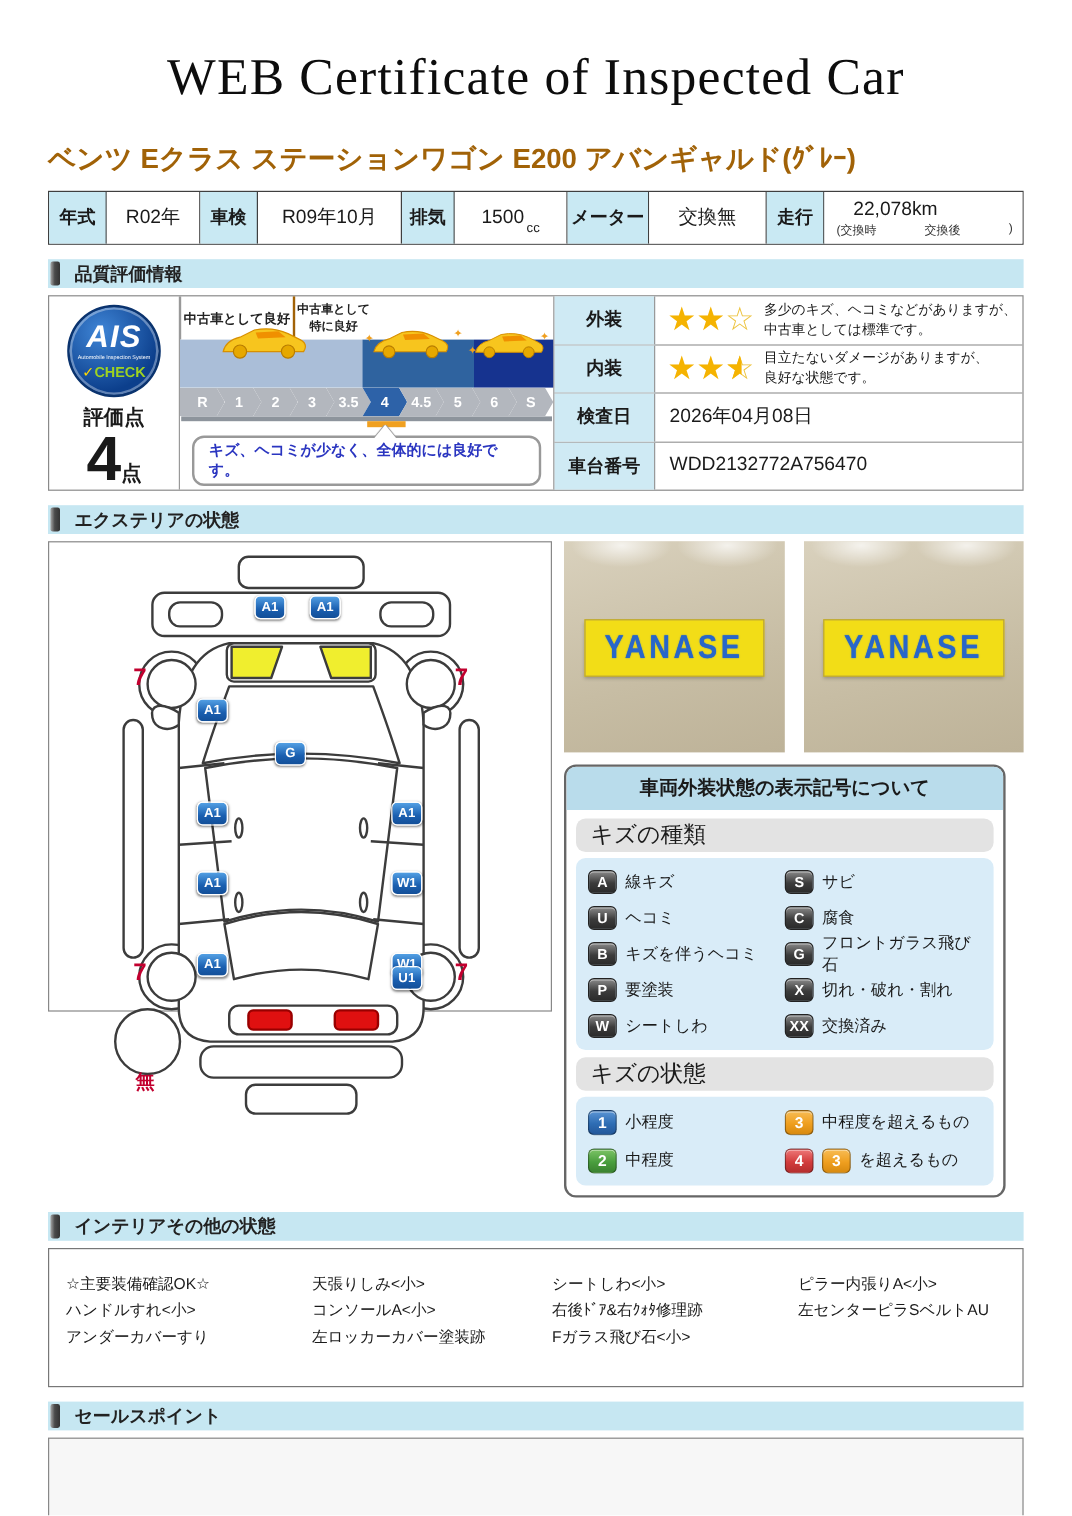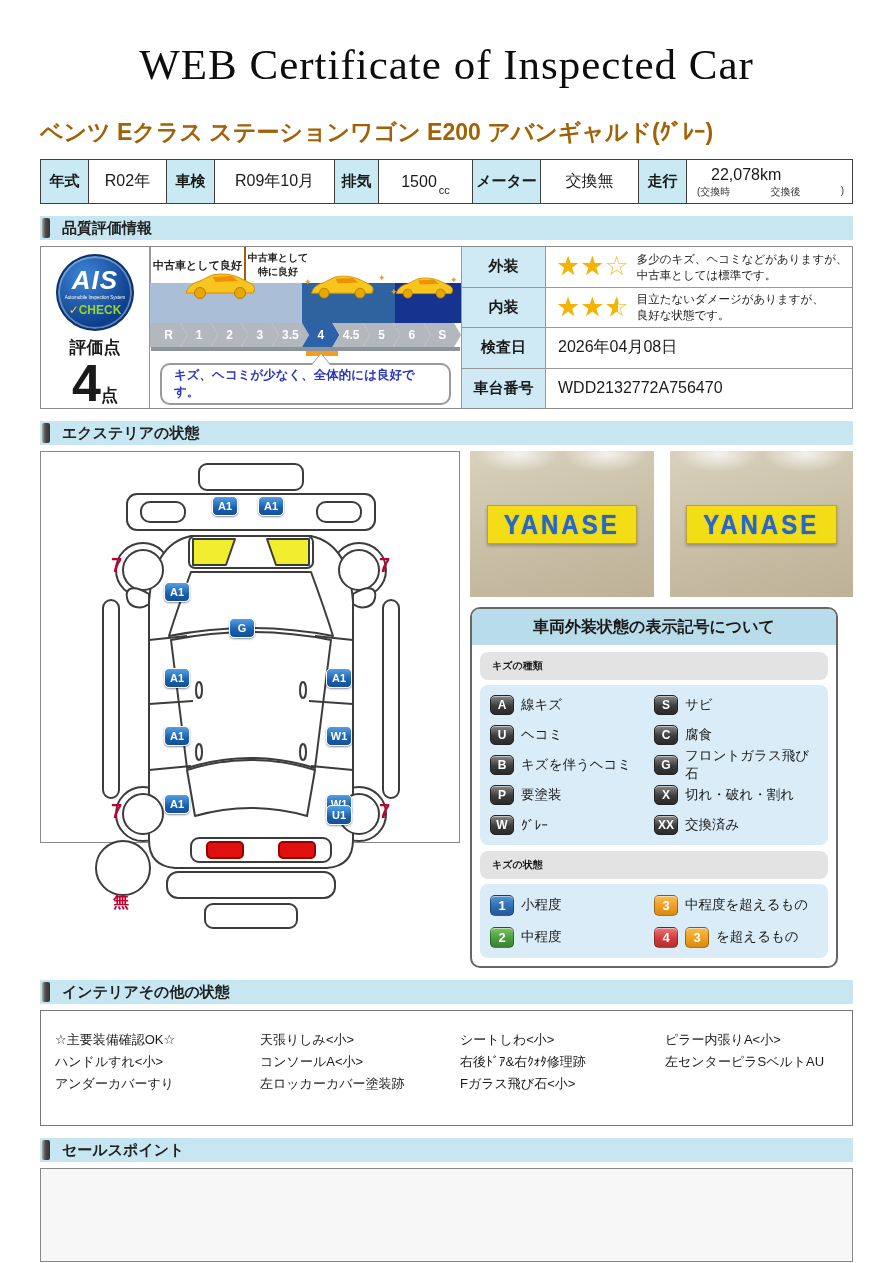--- a/index.html
+++ b/index.html
@@ -102,37 +102,37 @@
   .spare-label { position:absolute; color:#c2002f; font-size:16px; font-weight:bold; }
   .m-bumper-l{left:171px;top:44px;} .m-bumper-r{left:217px;top:44px;}
   .m-fender-fl{left:123px;top:130px;} .m-windshield{left:188px;top:166px;}
   .m-door-fl{left:123px;top:216px;} .m-door-fr{left:285px;top:216px;}
   .m-door-rl{left:123px;top:274px;} .m-door-rr{left:285px;top:274px;}
   .m-fender-rl{left:123px;top:342px;} .m-fender-rr1{left:285px;top:342px;} .m-fender-rr2{left:285px;top:353px;}
   .t-fl{left:70px;top:102px;} .t-fr{left:338px;top:102px;} .t-rl{left:70px;top:348px;} .t-rr{left:338px;top:348px;}
   .spare-pos{left:72px;top:440px;}
 
   .ext-right { width:383px; }
-  .photo-row { display:flex; gap:16px; height:146px; }
+  .photo-row { display:flex; gap:16px; height:176px; }
   .photo { flex:1; position:relative; overflow:hidden;
     background:
       radial-gradient(ellipse 60px 26px at 26% 2%, rgba(255,255,255,.75), rgba(255,255,255,0) 70%),
       radial-gradient(ellipse 60px 26px at 74% 2%, rgba(255,255,255,.75), rgba(255,255,255,0) 70%),
       linear-gradient(165deg,#d9d1bd, #c7bda4 60%, #bdb298); }
   .yanase-sign { position:absolute; left:9%; right:9%; top:37%; height:27%; background:#f2dd17;
     border:1px solid #b8a33a; box-shadow:0 2px 3px rgba(0,0,0,.25); display:flex; align-items:center; justify-content:center; }
   .yanase-text { color:#2866c8; font-weight:bold; font-size:24px; letter-spacing:3px;
     transform:scaleY(1.15); text-shadow:0 0 1px #2866c8; }
 
   .legend-box { margin-top:10px; width:368px; border:2px solid #666; border-radius:10px; overflow:hidden; background:#fff; }
   .legend-title { height:36px; background:#b9dceb; display:flex; align-items:center; justify-content:center;
     font-size:16px; font-weight:bold; }
   .legend-body { padding:7px 8px 8px; }
   .legend-pill { height:28px; background:#e3e3e3; border-radius:8px; display:flex; align-items:center;
-    padding-left:12px; font-size:10px; font-weight:bold; margin-bottom:5px; }
+    padding-left:12px; font-size:19px; font-weight:normal; margin-bottom:5px; }
   .legend-grid { background:#d9ecf8; border-radius:8px; padding:5px 10px; display:grid;
     grid-template-columns:1fr 1fr; margin-bottom:6px; }
   .legend-item { display:flex; align-items:center; gap:7px; height:30px; font-size:13.5px; }
   .code-badge { min-width:24px; height:20px; padding:0 3px; border-radius:5px; border:1px solid #222;
     background:linear-gradient(#8a8a8a,#3c3c3c 55%,#2a2a2a); color:#fff; font-size:12px; font-weight:bold;
     display:flex; align-items:center; justify-content:center; box-shadow:inset 0 1px 0 rgba(255,255,255,.5); }
   .num-badge { min-width:24px; height:21px; border-radius:5px; border:1px solid rgba(0,0,0,.35);
     color:#fff; font-size:13px; font-weight:bold; display:flex; align-items:center; justify-content:center;
     box-shadow:inset 0 1px 0 rgba(255,255,255,.5); }
   .nb-blue { background:linear-gradient(#5a94d4,#2e6db4 55%,#24589a); }
@@ -422,21 +422,21 @@
               <div class="legend-item">
                   <span class="code-badge">P</span>
                   <span>要塗装</span>
                 </div>
               <div class="legend-item">
                   <span class="code-badge">X</span>
                   <span>切れ・破れ・割れ</span>
                 </div>
               <div class="legend-item">
                   <span class="code-badge">W</span>
-                  <span>ｸﾞﾚｰ</span>
+                  <span>シートしわ</span>
                 </div>
               <div class="legend-item">
                   <span class="code-badge">XX</span>
                   <span>交換済み</span>
                 </div>
             </div>
             <div class="legend-pill">キズの状態</div>
             <div class="legend-grid state-grid">
               <div class="legend-item">
                   <span class="num-badge nb-blue">1</span>

